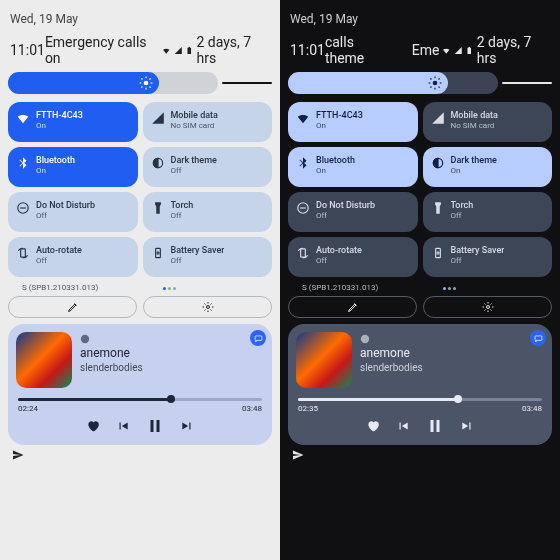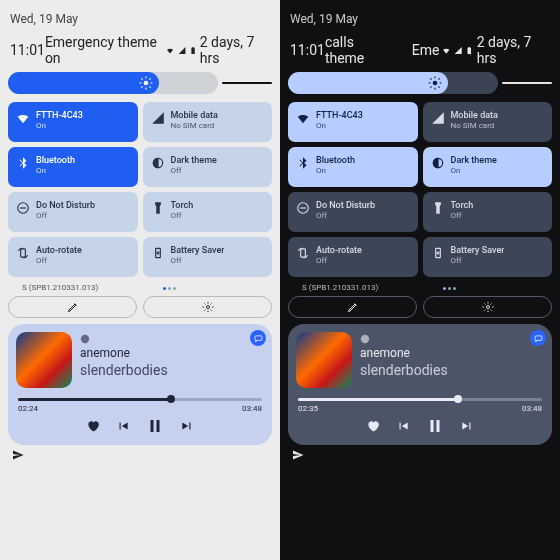--- a/index.html
+++ b/index.html
@@ -16,21 +16,21 @@
   .btrack { flex:1; height:22px; border-radius:11px; position:relative; }
   .light .btrack { background:#cfd2d7; }
   .dark  .btrack { background:#3c4354; }
   .bfill { position:absolute; left:0; top:0; bottom:0; border-radius:11px; display:flex; align-items:center; justify-content:flex-end; padding-right:6px; }
   .light .bfill { background:#1f5ef0; width:72%; }
   .dark  .bfill { background:#b7ccff; width:76%; }
   .bknob { width:14px; height:14px; }
   .btail { width:50px; height:2px; background:#111; border-radius:2px; }
   .dark .btail { background:#e6e6e6; }
   .tiles { display:grid; grid-template-columns:1fr 1fr; gap:5px; }
-  .tile { border-radius:7px; padding:8px 8px; display:flex; align-items:flex-start; gap:6px; min-height:40px; }
+  .tile { border-radius:12px; padding:8px 8px; display:flex; align-items:flex-start; gap:6px; min-height:40px; }
   .ticon { width:14px; height:14px; flex-shrink:0; margin-top:1px; }
   .tlabels { display:flex; flex-direction:column; line-height:1.2; overflow:hidden; }
   .tname { font-size:9px; font-weight:500; white-space:nowrap; overflow:hidden; text-overflow:ellipsis; }
   .tstate { font-size:8px; opacity:.8; }
   .light .tile.on  { background:#1f5ef0; color:#fff; }
   .light .tile.off { background:#c6d4ea; color:#2a3344; }
   .dark  .tile.on  { background:#b7ccff; color:#122045; }
   .dark  .tile.off { background:#3d4657; color:#d6dbe6; }
   .footer { display:flex; justify-content:space-between; align-items:center; font-size:8px; padding:6px 2px 4px; color:#555;margin-left:12px; }
   .dark .footer { color:#bbb; }
@@ -41,21 +41,21 @@
   .pill { flex:1; height:22px; border-radius:11px; display:flex; align-items:center; justify-content:center; }
   .light .pill { border:1px solid #b5b9c0; background:#ececec; }
   .dark  .pill { border:1px solid #555a64; background:#101012; }
   .media { border-radius:16px; padding:8px; position:relative; }
   .light .media { background:#c6d0ef; color:#20263a; }
   .dark  .media { background:#4c5568; color:#e8ebf3; }
   .media-top { display:flex; gap:8px; align-items:flex-start; }
   .art { width:56px; height:56px; border-radius:10px; background:linear-gradient(135deg,#103a8c 0%,#ff6a00 45%,#c71818 70%,#0b8a5a 100%); flex-shrink:0; }
   .mtext { flex:1; display:flex; flex-direction:column; gap:2px; padding-top:2px; }
   .mtitle { font-size:12px; }
-  .martist { font-size:14px; opacity:.8; }
+  .martist { font-size:10px; opacity:.8; }
   .cast { position:absolute; top:6px; right:6px; width:16px; height:16px; border-radius:8px; background:#2b63ff; display:flex; align-items:center; justify-content:center; }
   .spot { width:10px; height:10px; opacity:.6; }
   .ptrack { margin:10px 2px 0; height:2.5px; border-radius:2px; position:relative; }
   .light .ptrack { background:#9da8c8; }
   .dark  .ptrack { background:#7a8296; }
   .pfill { position:absolute; left:0; top:0; bottom:0; border-radius:2px; }
   .light .pfill { background:#20263a; }
   .dark  .pfill { background:#e8ebf3; }
   .pknob { position:absolute; top:-3px; width:8px; height:8px; border-radius:50%; }
   .light .pknob { background:#20263a; }
@@ -67,21 +67,21 @@
   .send { margin-top:4px; padding-left:4px; }
 </style>
 </head>
 <body>
 
 <div class="panel light">
   <div class="date">Wed, 19 May</div>
   <div class="status">
     <span>11:01</span>
     <div class="right">
-      <span>Emergency theme on</span>
+      <span>Emergency calls on</span>
       <svg class="sicon" viewBox="0 0 24 24" fill="currentColor">
           <path d="M12 21l9-11c-5-4-13-4-18 0l9 11z"></path>
         </svg>
       <svg class="sicon" viewBox="0 0 24 24" fill="currentColor">
           <path d="M2 22h20V2L2 22z"></path>
         </svg>
       <svg class="sicon" viewBox="0 0 24 24" fill="currentColor">
           <path d="M7 4h3V2h4v2h3v18H7z"></path>
         </svg>
       <span>2 days, 7 hrs</span>

